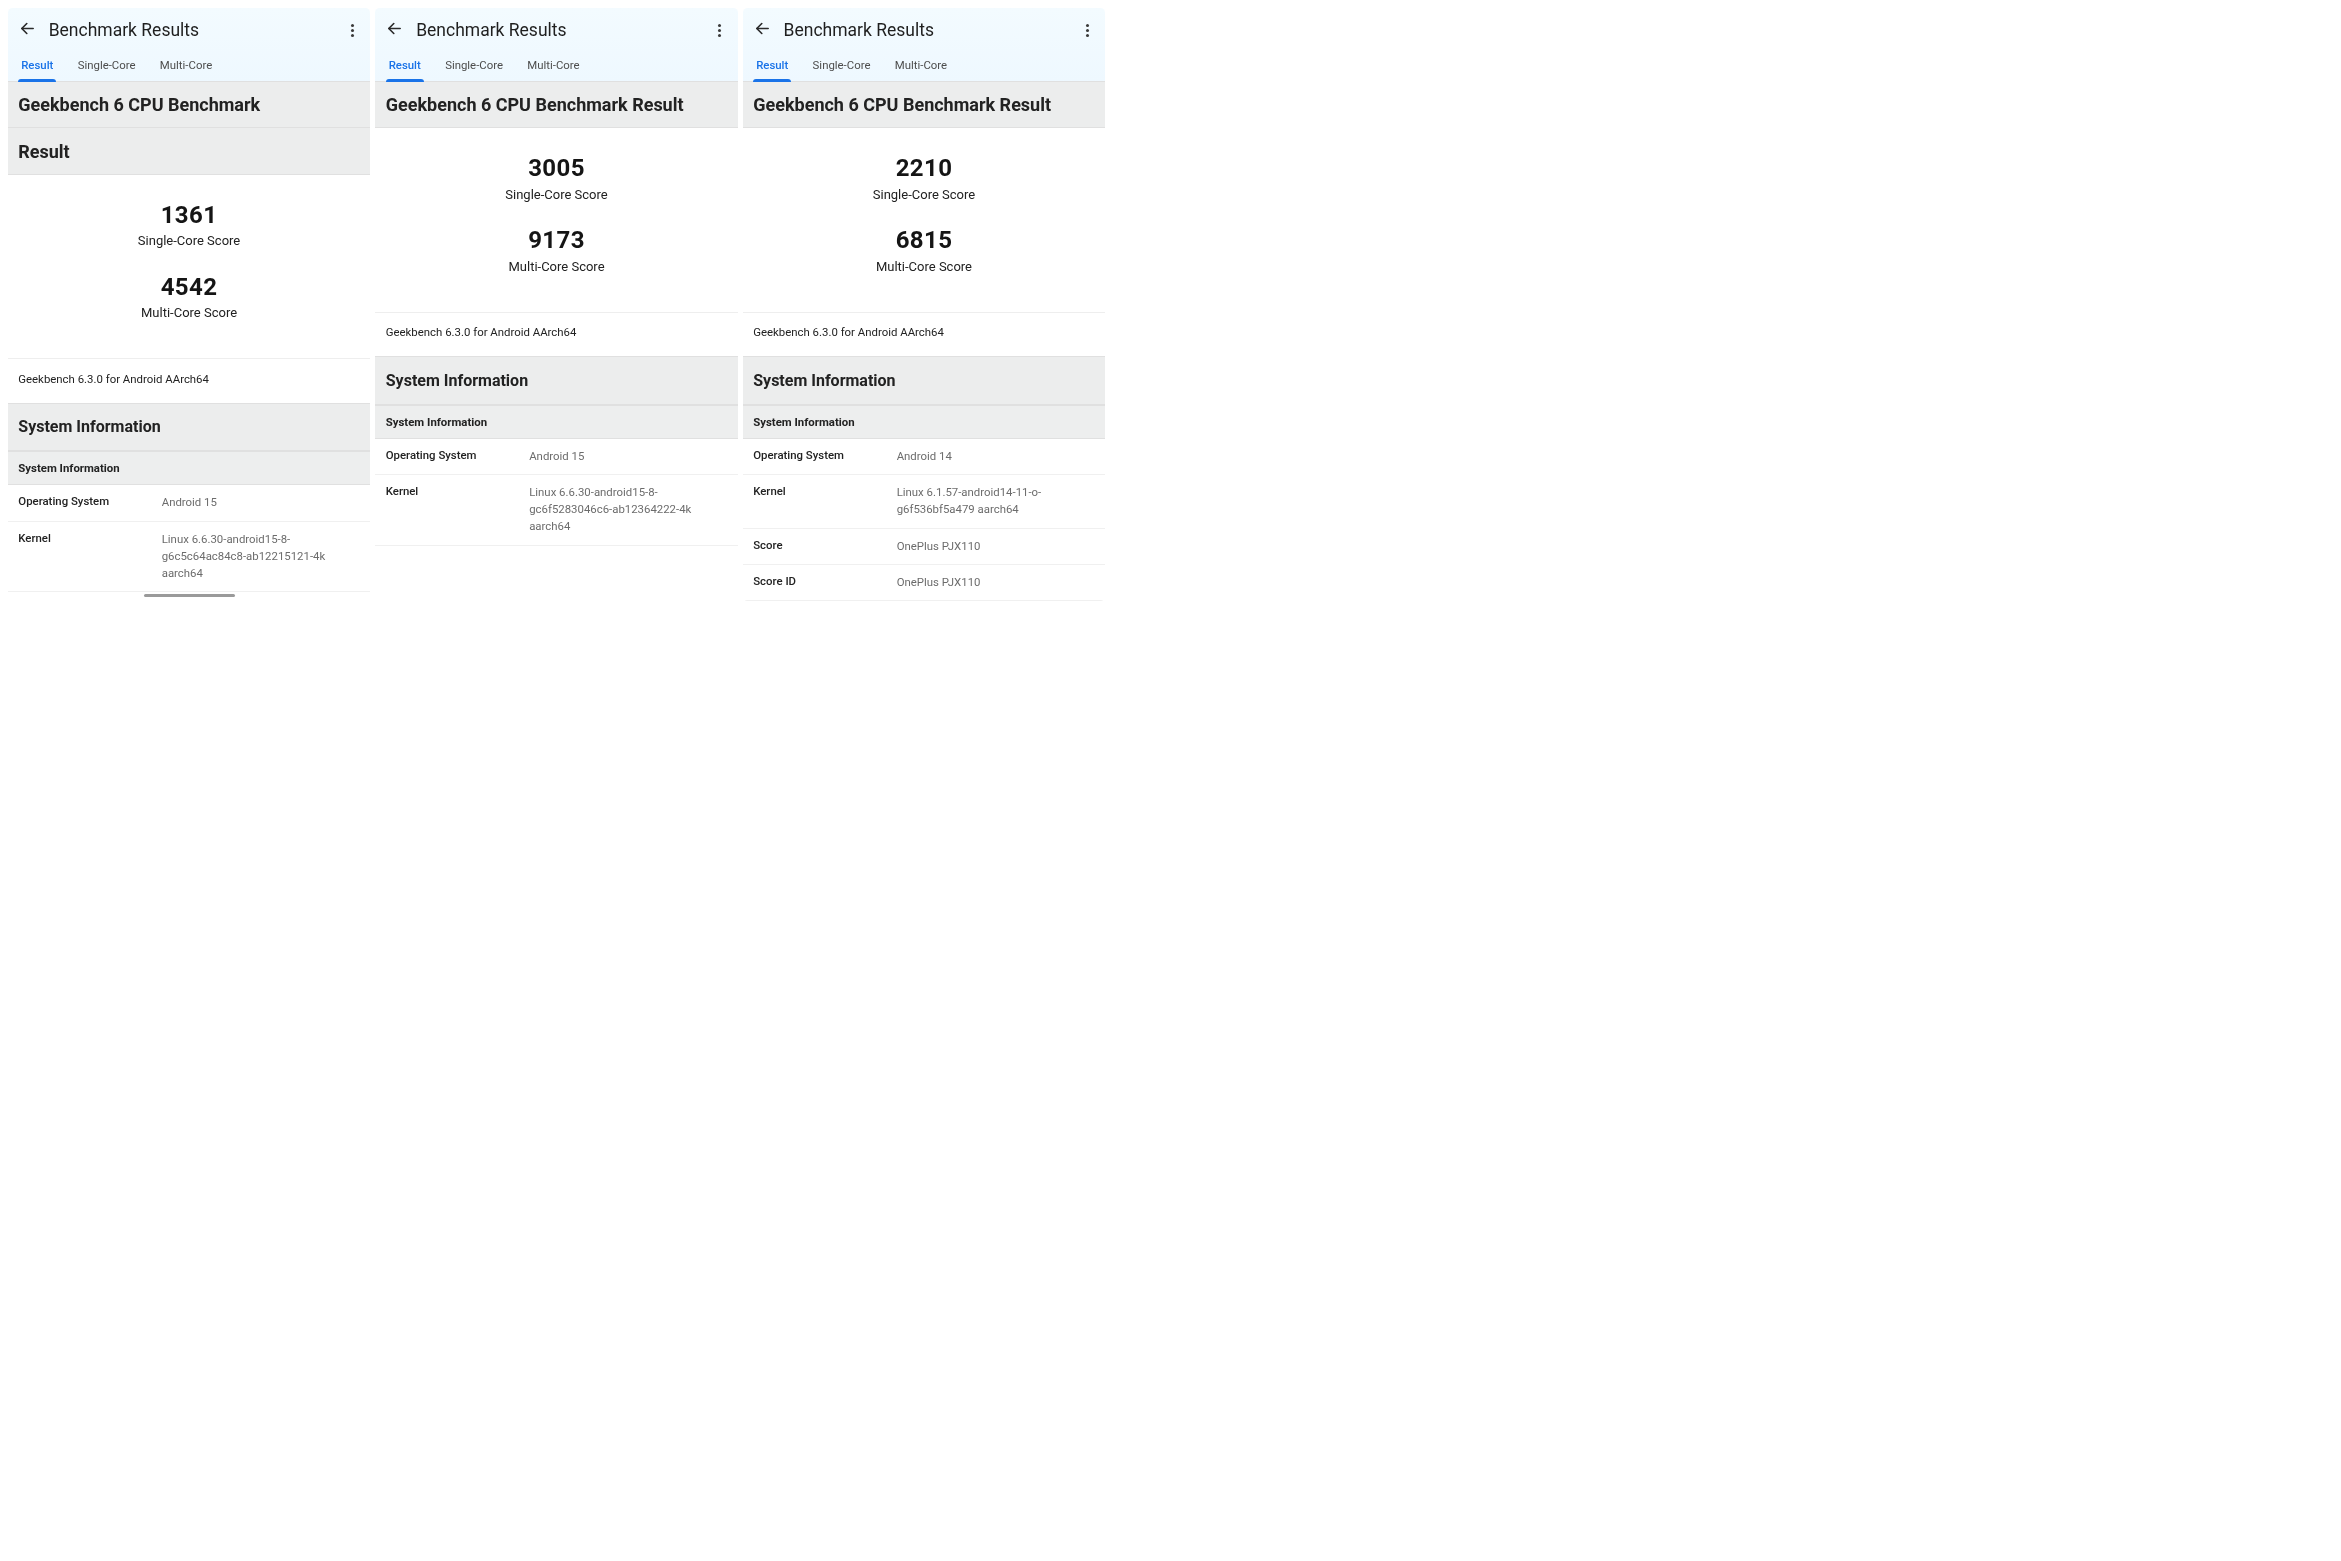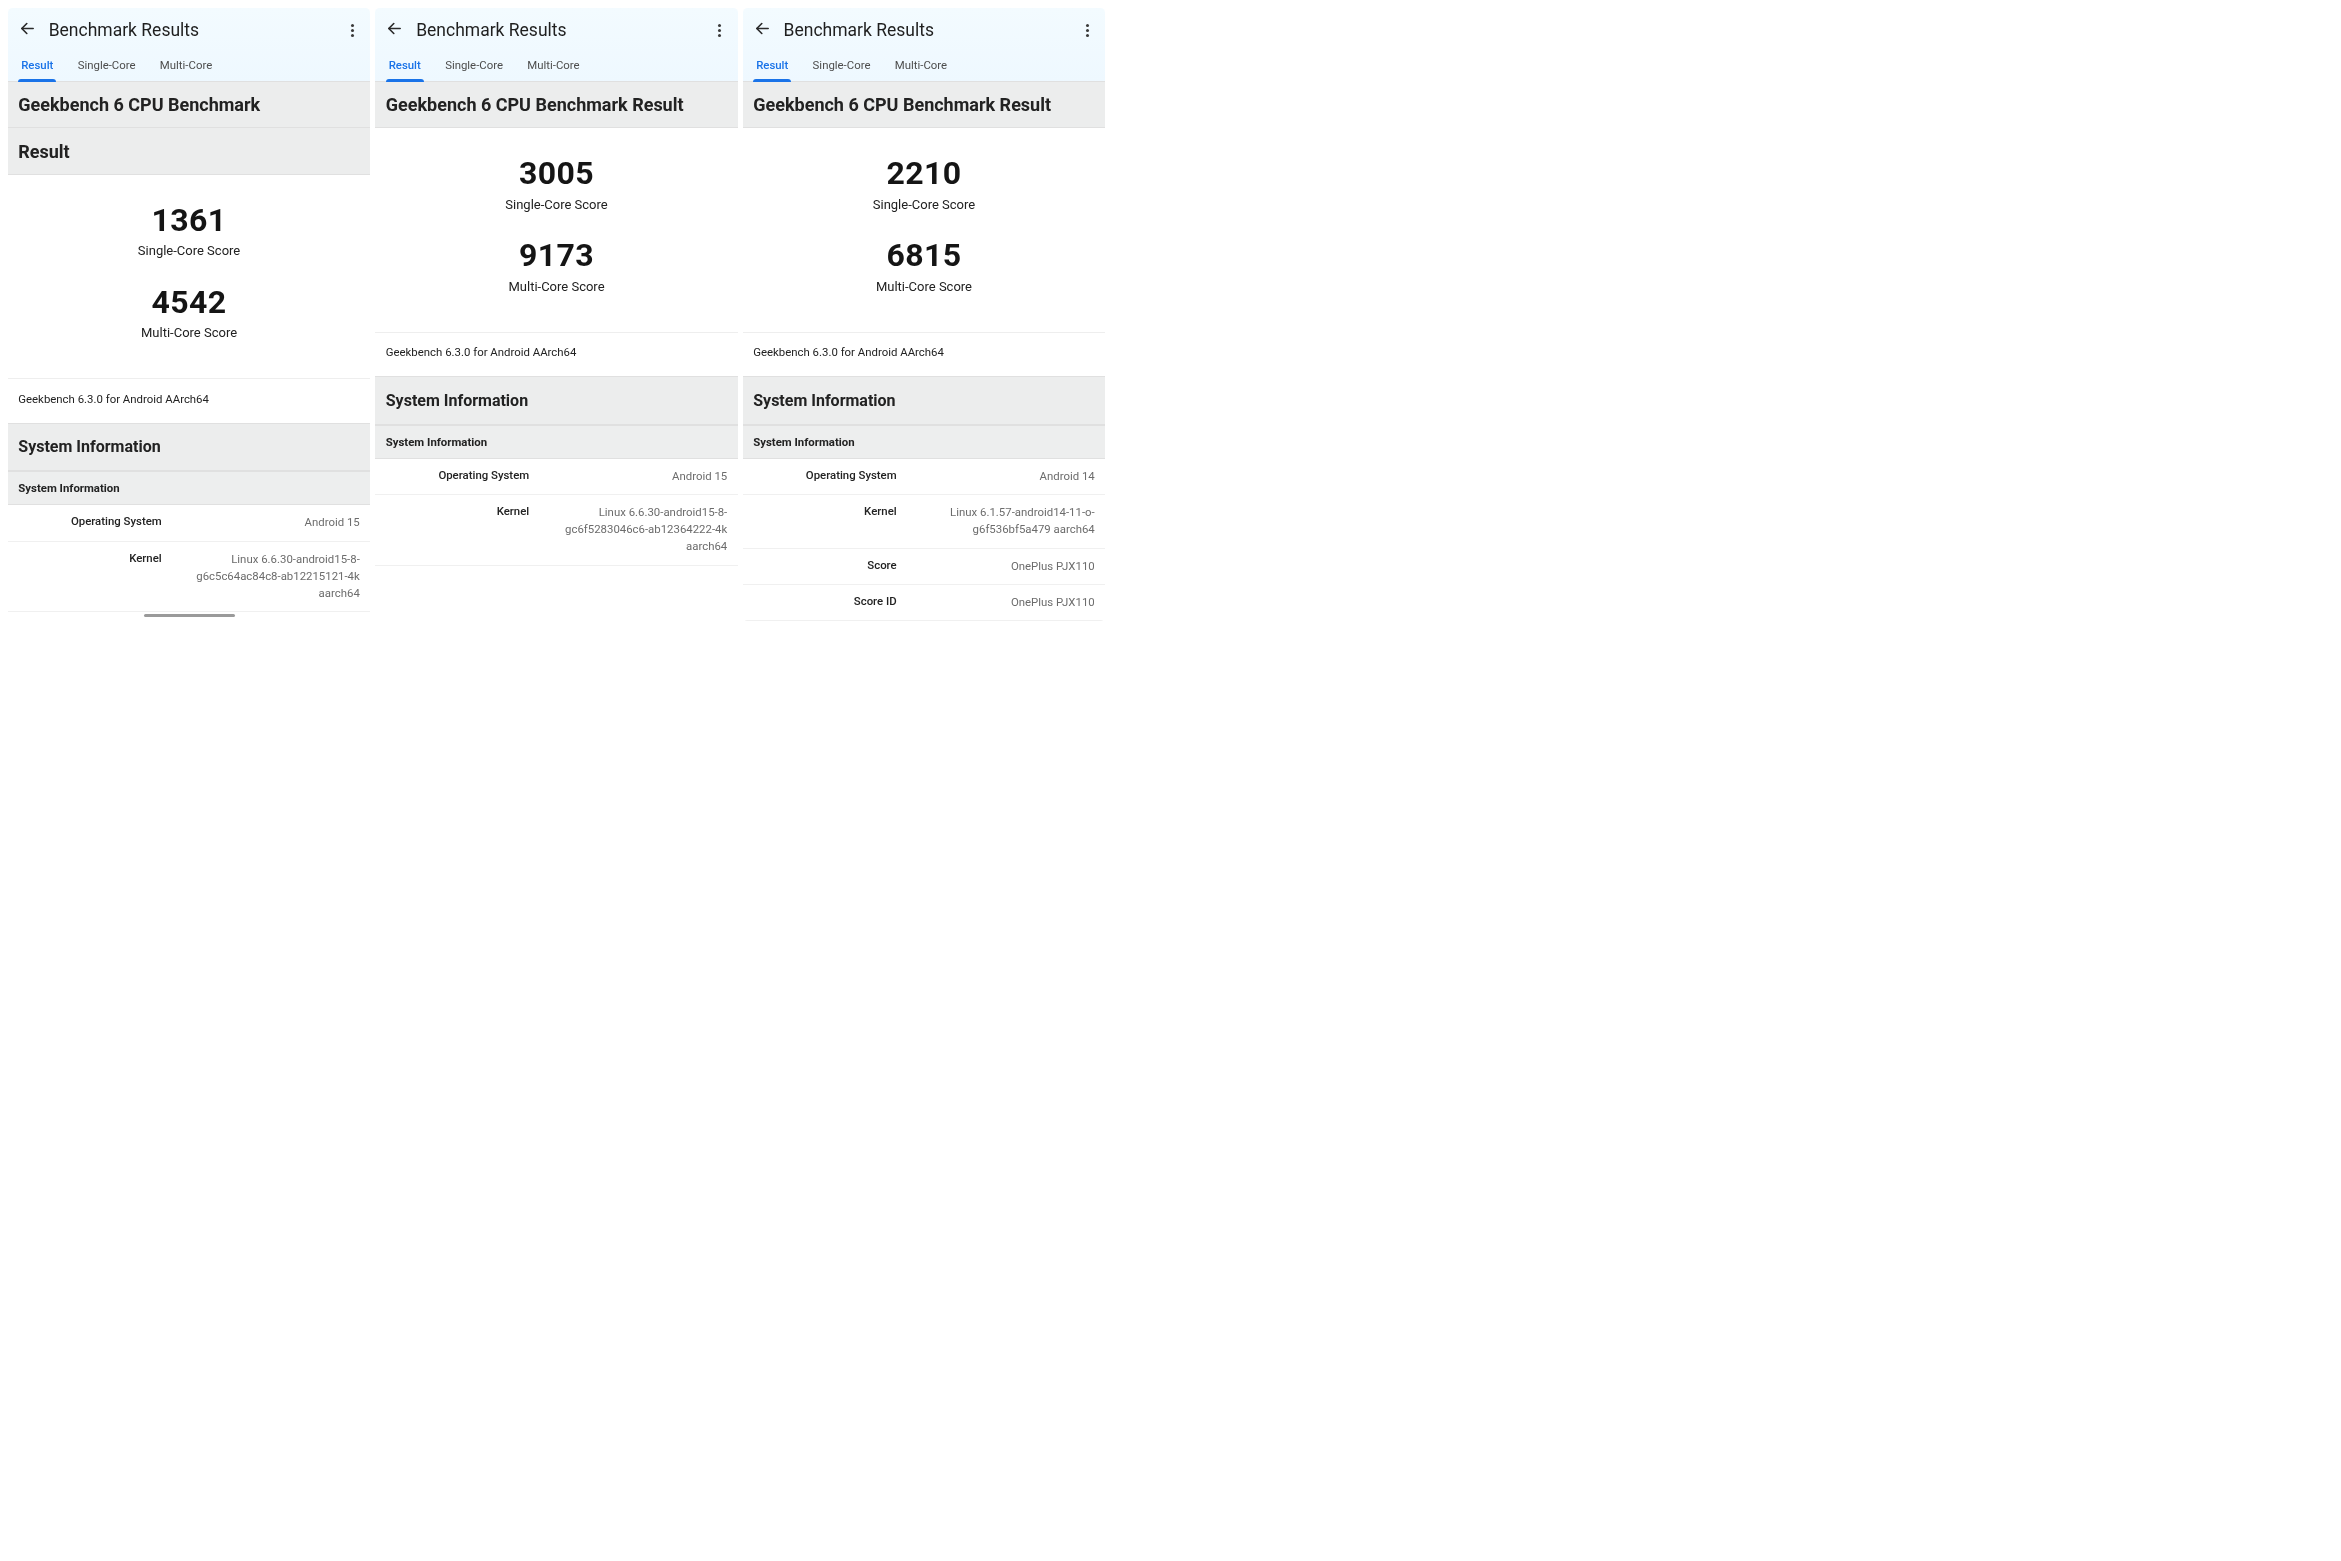--- a/index.html
+++ b/index.html
@@ -87,21 +87,21 @@
     padding: 9.1px 10.7px;
     background: #edeeee;
   }
   .scores {
     background: #fff;
     padding: 17px 0 13.7px;
     text-align: center;
   }
   .score-block { margin: 9.1px 0 24.4px; }
   .score-val {
-    font-size: 32px;
+    font-size: 24px;
     font-weight: 700;
     color: #151515;
     letter-spacing: 0.4px;
   }
   .score-label {
     font-size: 13px;
     color: #222;
     margin-top: 4.6px;
   }
   .version {
@@ -118,21 +118,20 @@
     font-weight: 700;
     color: #222;
     border-top: 0.8px solid #e0e0e0;
     border-bottom: 0.8px solid #e0e0e0;
   }
   .kv-row {
     display: flex;
     padding: 9.1px 10.7px;
     border-bottom: 0.8px solid #f0f0f0;
     font-size: 11.4px;
-    text-align: right;
   }
   .kv-key {
     flex: 0 0 42%;
     color: #222;
     font-weight: 500;
   }
   .kv-val {
     flex: 1;
     color: #6c6c6c;
     word-break: break-word;

